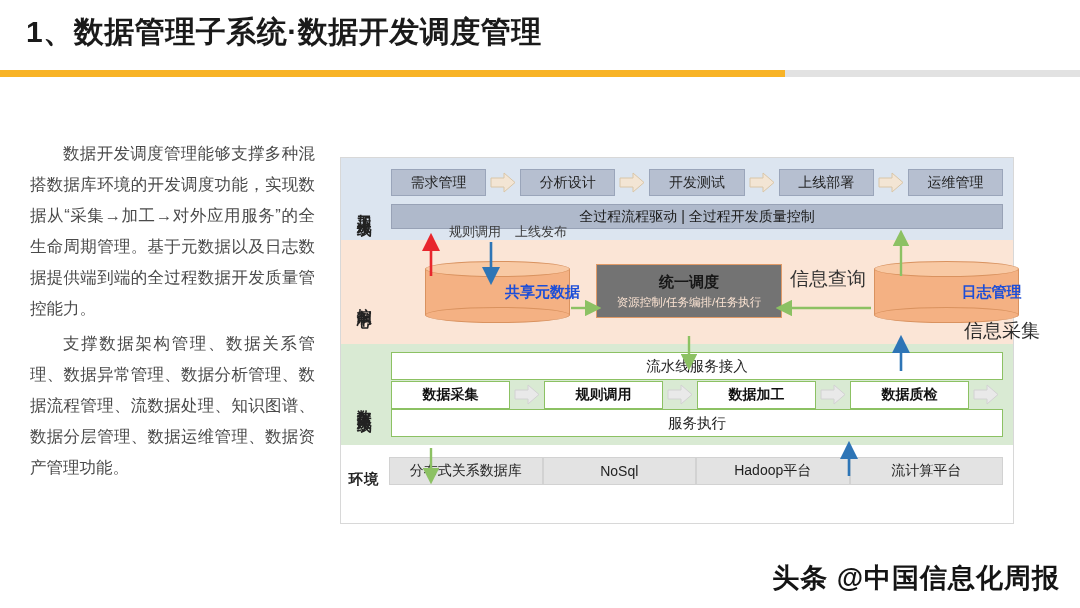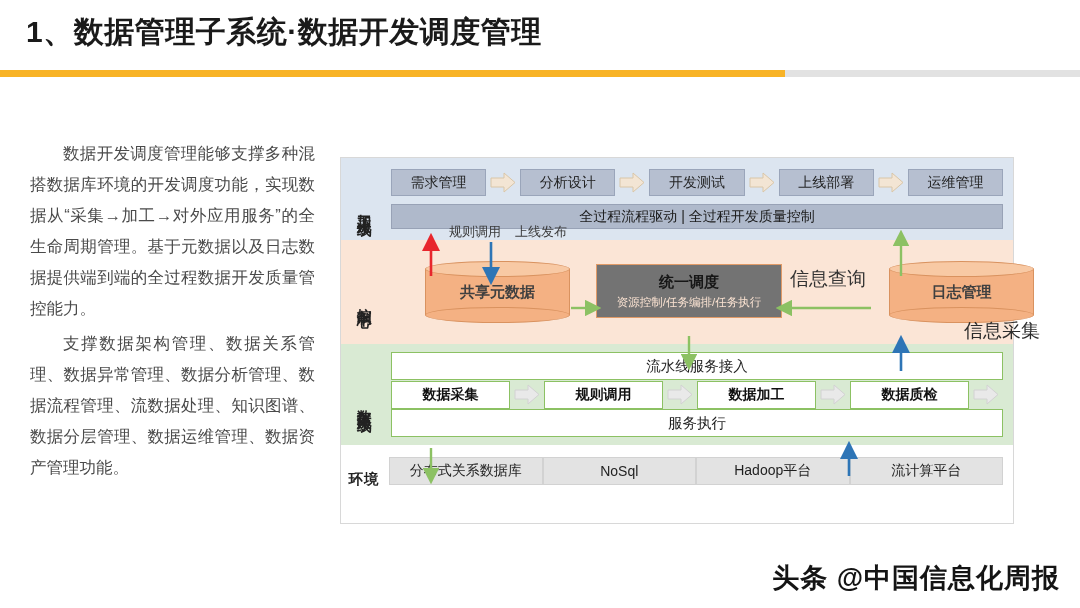--- a/index.html
+++ b/index.html
@@ -76,24 +76,24 @@
     position:absolute;left:0;top:0;width:145px;height:16px;border-radius:50%;
     background:#F8C9A4;border:1px solid #d9925f;box-sizing:border-box;
   }
   .cyl .bottom{
     position:absolute;left:0;top:46px;width:145px;height:16px;border-radius:50%;
     background:#F4B183;border:1px solid #d9925f;box-sizing:border-box;
   }
   .cyl .cap{
     position:absolute;left:0;top:0;width:145px;height:62px;
     display:flex;align-items:center;justify-content:center;
-    font-size:15px;font-weight:bold;color:#404040;
+    font-size:15px;font-weight:bold;color:#1d4ed8;padding-left:45px;
   }
   #cyl-meta{left:38px;}
-  #cyl-log{left:502px;}
+  #cyl-log{left:487px;}
   #sched-box{
     position:absolute;left:209px;top:24px;width:186px;height:54px;
     background:#737373;border:1px solid #e09a67;box-sizing:border-box;
     display:flex;flex-direction:column;align-items:center;justify-content:center;
   }
   #sched-box .t{font-size:15px;font-weight:bold;color:#161616;}
   #sched-box .s{font-size:11.5px;color:#FBE3D2;margin-top:3px;}
   .ctrl-label{position:absolute;font-size:19px;color:#333;white-space:nowrap;}
   #label-query{left:403px;top:26px;}
   #label-collect{left:577px;top:78px;color:#2b2b2b;}

